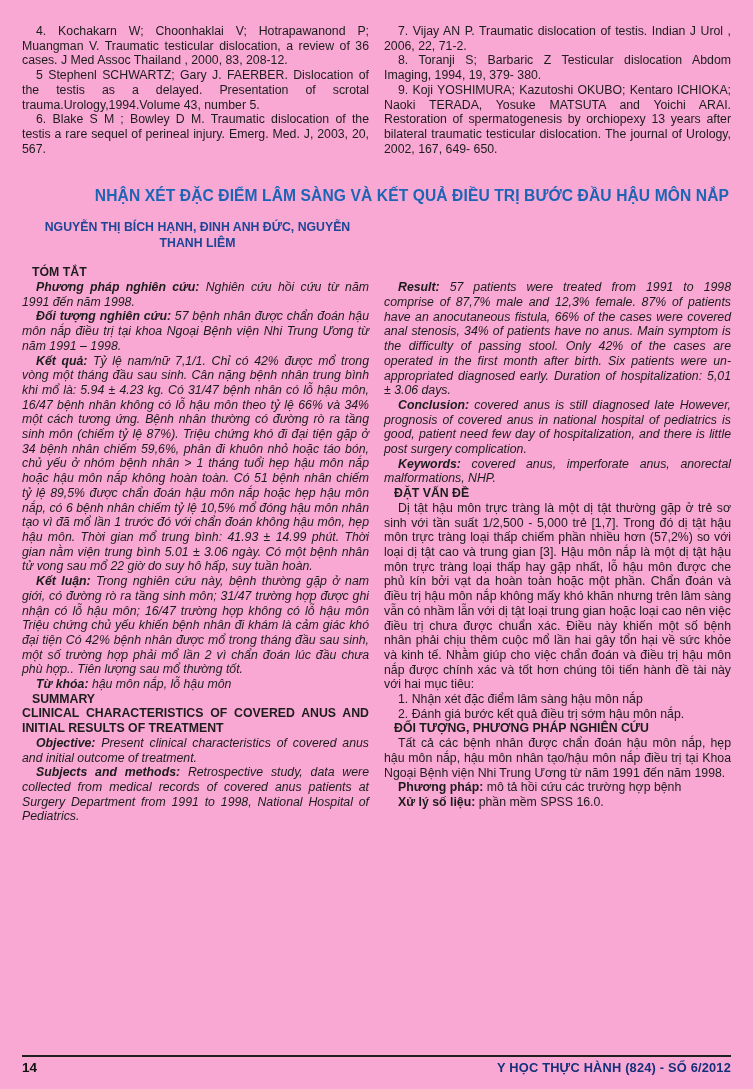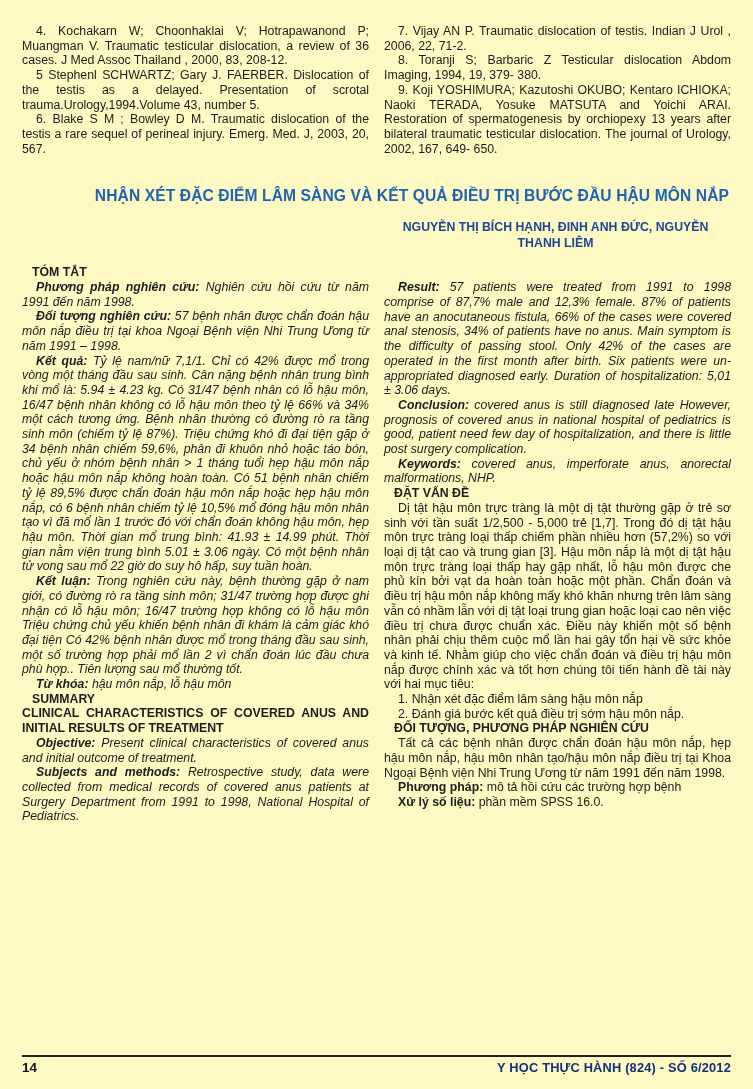--- a/index.html
+++ b/index.html
@@ -6,21 +6,21 @@
   body {
     font-family: "Liberation Sans", sans-serif;
     background: #e9e9e7;
     color: #1c1c1c;
     -webkit-font-smoothing: antialiased;
   }
   .page {
     width: 753px;
     height: 1089px;
     margin: 0 auto;
-    background: #fef9c3;
+    background: #f9a8d4;
     position: relative;
     padding: 24px 22px 0 22px;
     box-sizing: border-box;
     overflow: hidden;
   }
   .two-col { display: flex; gap: 15px; }
   .col { flex: 1 1 0; min-width: 0; }
 
   .para {
     font-size: 12.3px;
@@ -43,21 +43,21 @@
 
   .article-title {
     margin: 30px 2px 14px 2px;
     text-align: right;
     color: #1e64b5;
     font-size: 15.6px;
     font-weight: bold;
     line-height: 19px;
     letter-spacing: 0.1px;
   }
-  .authors-row { display: flex; justify-content: flex-end; }
+  .authors-row { display: flex; }
   .authors {
     width: 49.5%;
     text-align: center;
     font-weight: bold;
     color: #1d4596;
     font-size: 12.3px;
     line-height: 16px;
   }
   .body-section { margin-top: 14px; }
   .col-pad-top { padding-top: 15px; }

